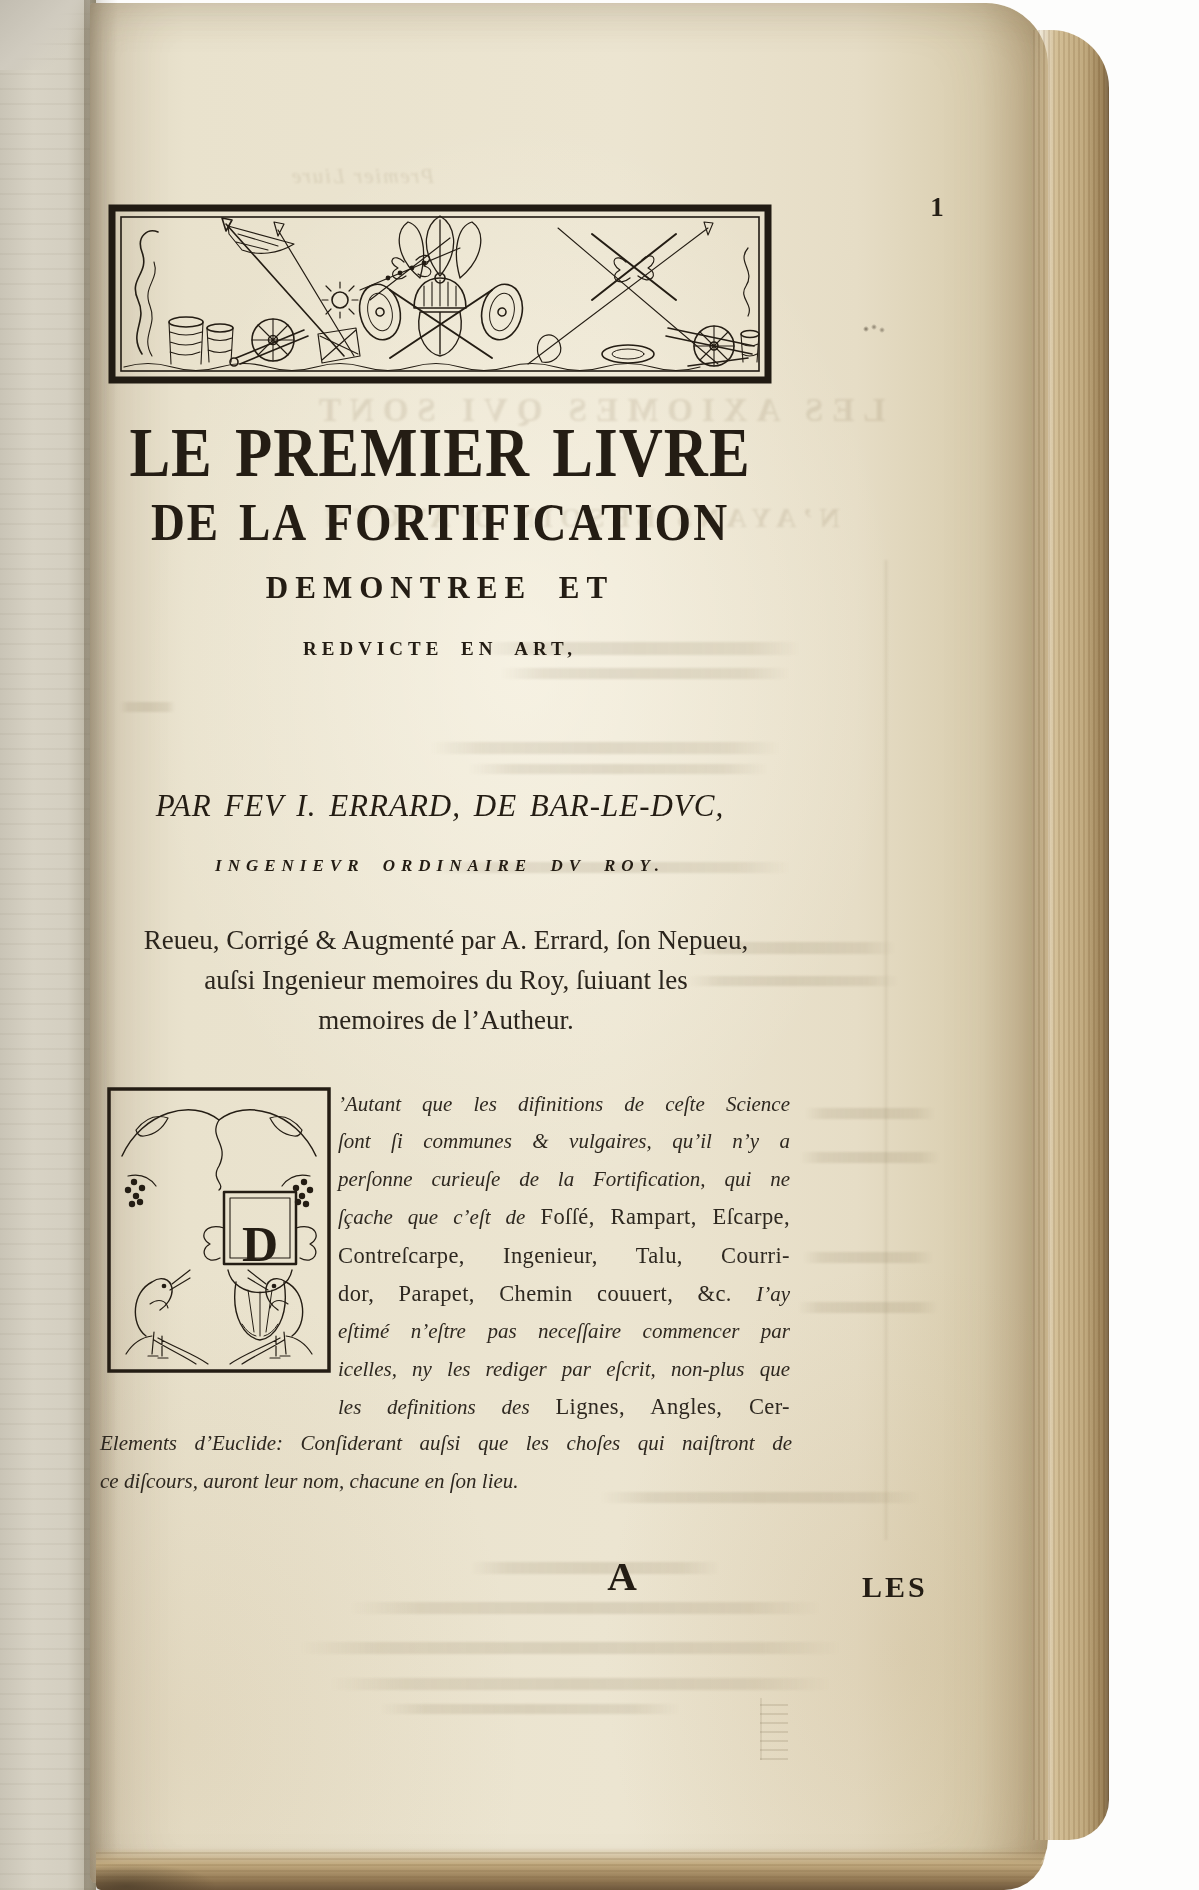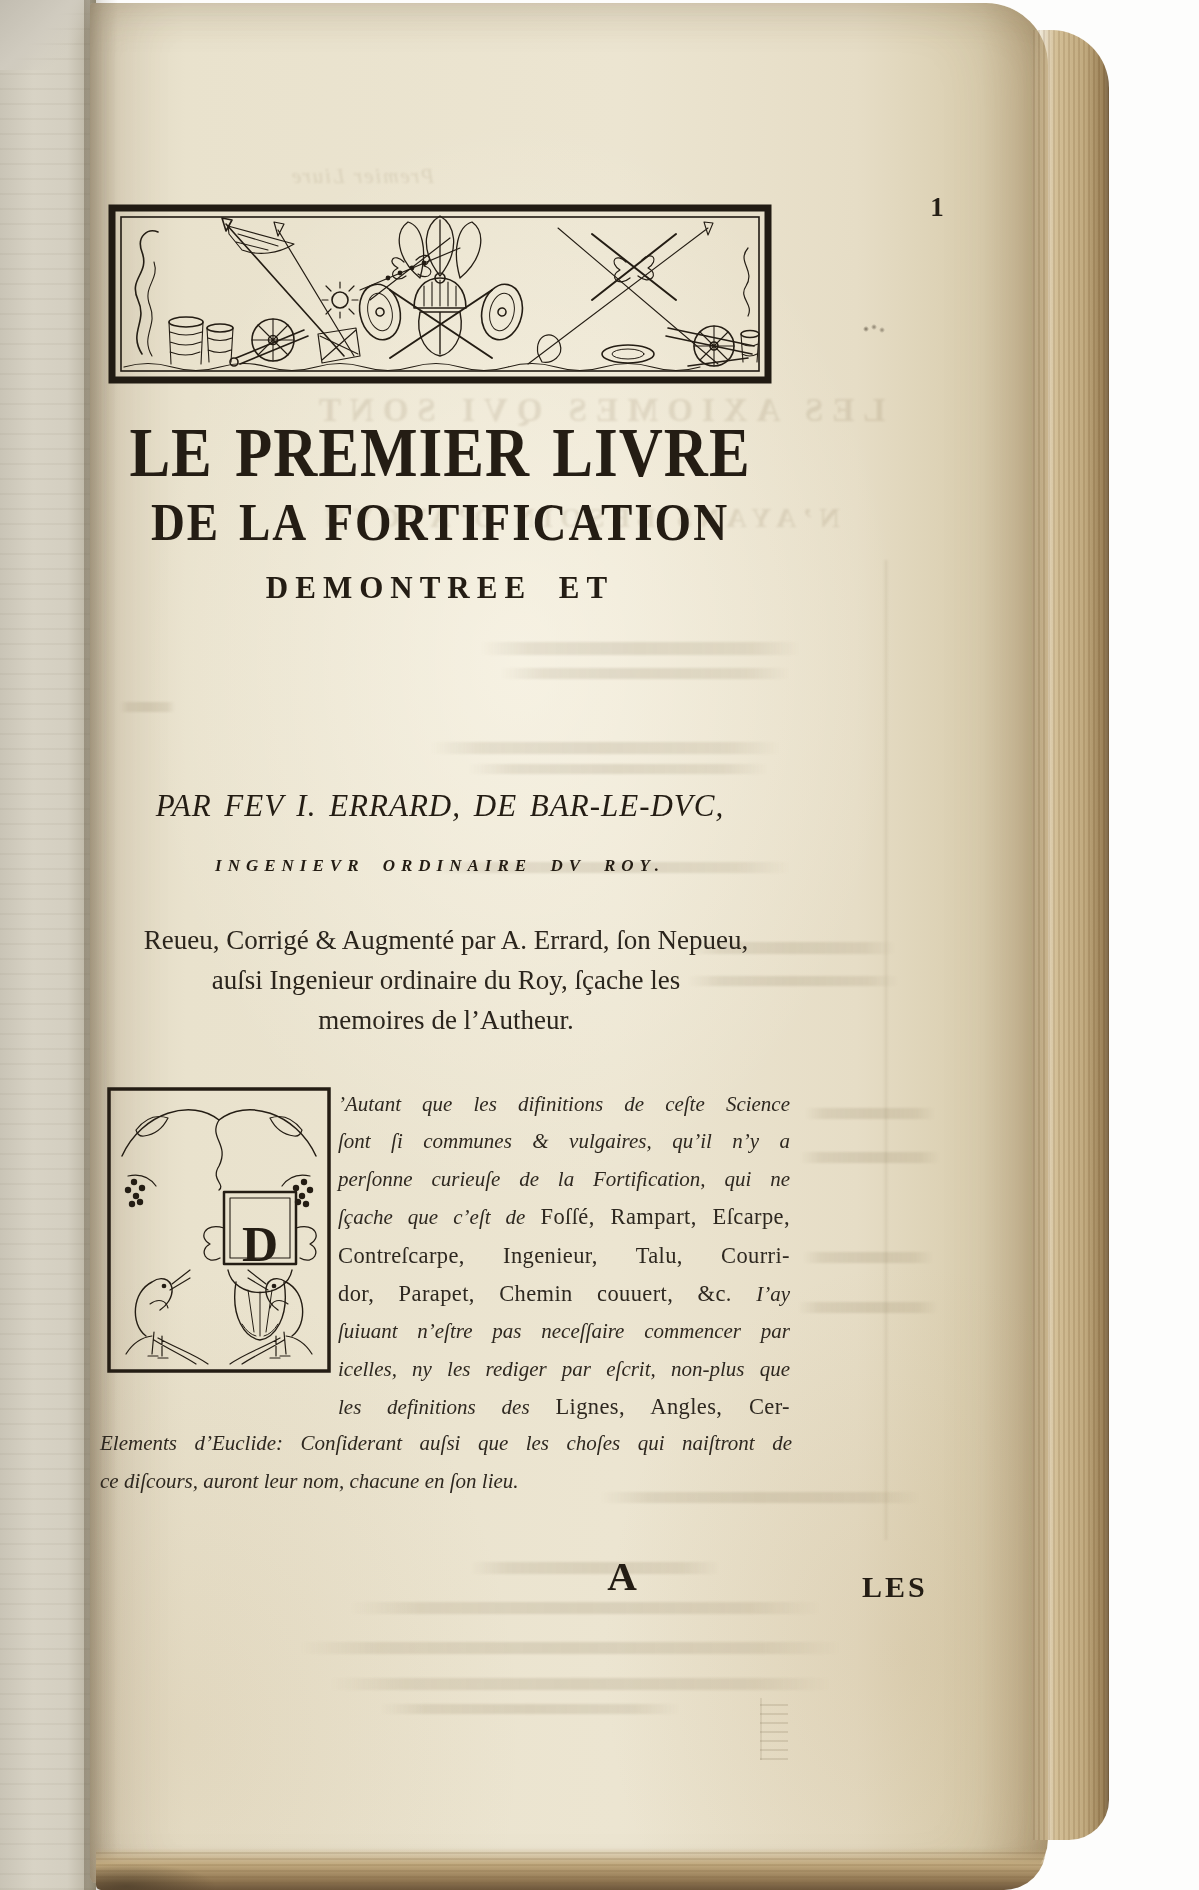--- a/index.html
+++ b/index.html
@@ -182,27 +182,28 @@
 
       <ellipse cx="642" cy="130" rx="9" ry="3.5"></ellipse>
       <path d="M633 130 L635 158 M651 130 L649 158 M634 140 q8 4 16 0 M634 150 q8 4 15 0" stroke-width="1.1"></path>
       <path d="M640 44 C628 58 648 66 638 82 C630 94 646 100 640 112" stroke-width="1.2"></path>
     </g>
   </svg>
 
   <div class="tline t1">LE PREMIER LIVRE</div>
   <div class="tline t2">DE LA FORTIFICATION</div>
   <div class="tline t3">DEMONTREE ET</div>
+  <div class="tline t4">REDVICTE EN ART,</div>
 
   <div class="tline a1">PAR FEV I. ERRARD, DE BAR-LE-DVC,</div>
   <div class="tline a2">INGENIEVR ORDINAIRE DV ROY.</div>
 
   <div class="editor">
     <div>Reueu, Corrigé &amp; Augmenté par A. Errard, ſon Nepueu,</div>
-    <div>auſsi Ingenieur ordinaire du Roy, ſçache les</div>
+    <div>auſsi Ingenieur memoires du Roy, ſuiuant les</div>
     <div>memoires de l’Autheur.</div>
   </div>
 
   <svg class="dropcap" viewBox="0 0 226 288" aria-hidden="true">
     <rect x="3" y="3" width="220" height="282" fill="none" stroke="#241d14" stroke-width="3.5"></rect>
     <g fill="none" stroke="#241d14" stroke-width="1.5" stroke-linecap="round" stroke-linejoin="round">
       <path d="M16 70 C36 26 86 12 113 34 M210 70 C190 26 140 12 113 34"></path>
       <path d="M113 34 C102 52 124 58 113 80 C104 94 120 98 113 104" stroke-width="1.3"></path>
       <path d="M30 44 q14 -18 32 -12 q-8 16 -24 18 q-6 1 -8 -6 Z M196 44 q-14 -18 -32 -12 q8 16 24 18 q6 1 8 -6 Z" stroke-width="1.2"></path>
       <path d="M22 90 q18 -4 28 10 M204 90 q-18 -4 -28 10" stroke-width="1.2"></path>
@@ -246,21 +247,21 @@
     <text x="154" y="164" font-family="Liberation Serif, serif" font-size="50" font-weight="700" fill="#241d14" text-anchor="middle" dominant-baseline="middle">D</text>
   </svg>
 
   <div class="par par-ind">
       <div class="par-line"><span class="ital">’Autant que les difinitions de ceſte Science</span></div>
       <div class="par-line"><span class="ital">ſont ſi communes &amp; vulgaires, qu’il n’y a</span></div>
       <div class="par-line"><span class="ital">perſonne curieuſe de la Fortification, qui ne</span></div>
       <div class="par-line"><span class="ital">ſçache que c’eſt de </span><span class="rom">Foſſé, Rampart, Eſcarpe,</span></div>
       <div class="par-line"><span class="rom">Contreſcarpe, Ingenieur, Talu, Courri-</span></div>
       <div class="par-line"><span class="rom">dor, Parapet, Chemin couuert, &amp;c. </span><span class="ital">I’ay</span></div>
-      <div class="par-line"><span class="ital">ſuiuant n’eſtre pas neceſſaire commencer par</span></div>
+      <div class="par-line"><span class="ital">eſtimé n’eſtre pas neceſſaire commencer par</span></div>
       <div class="par-line"><span class="ital">icelles, ny les rediger par eſcrit, non-plus que</span></div>
       <div class="par-line"><span class="ital">les definitions des </span><span class="rom">Lignes, Angles, Cer-</span></div>
     </div>
   <div class="par par-full">
       <div class="par-line"><span class="ital">Elements d’Euclide: Conſiderant auſsi que les choſes qui naiſtront de</span></div>
       <div class="par-line noj"><span class="ital">ce diſcours, auront leur nom, chacune en ſon lieu.</span></div>
     </div>
 
   <div class="sig">A</div>
   <div class="catch">LES</div>

